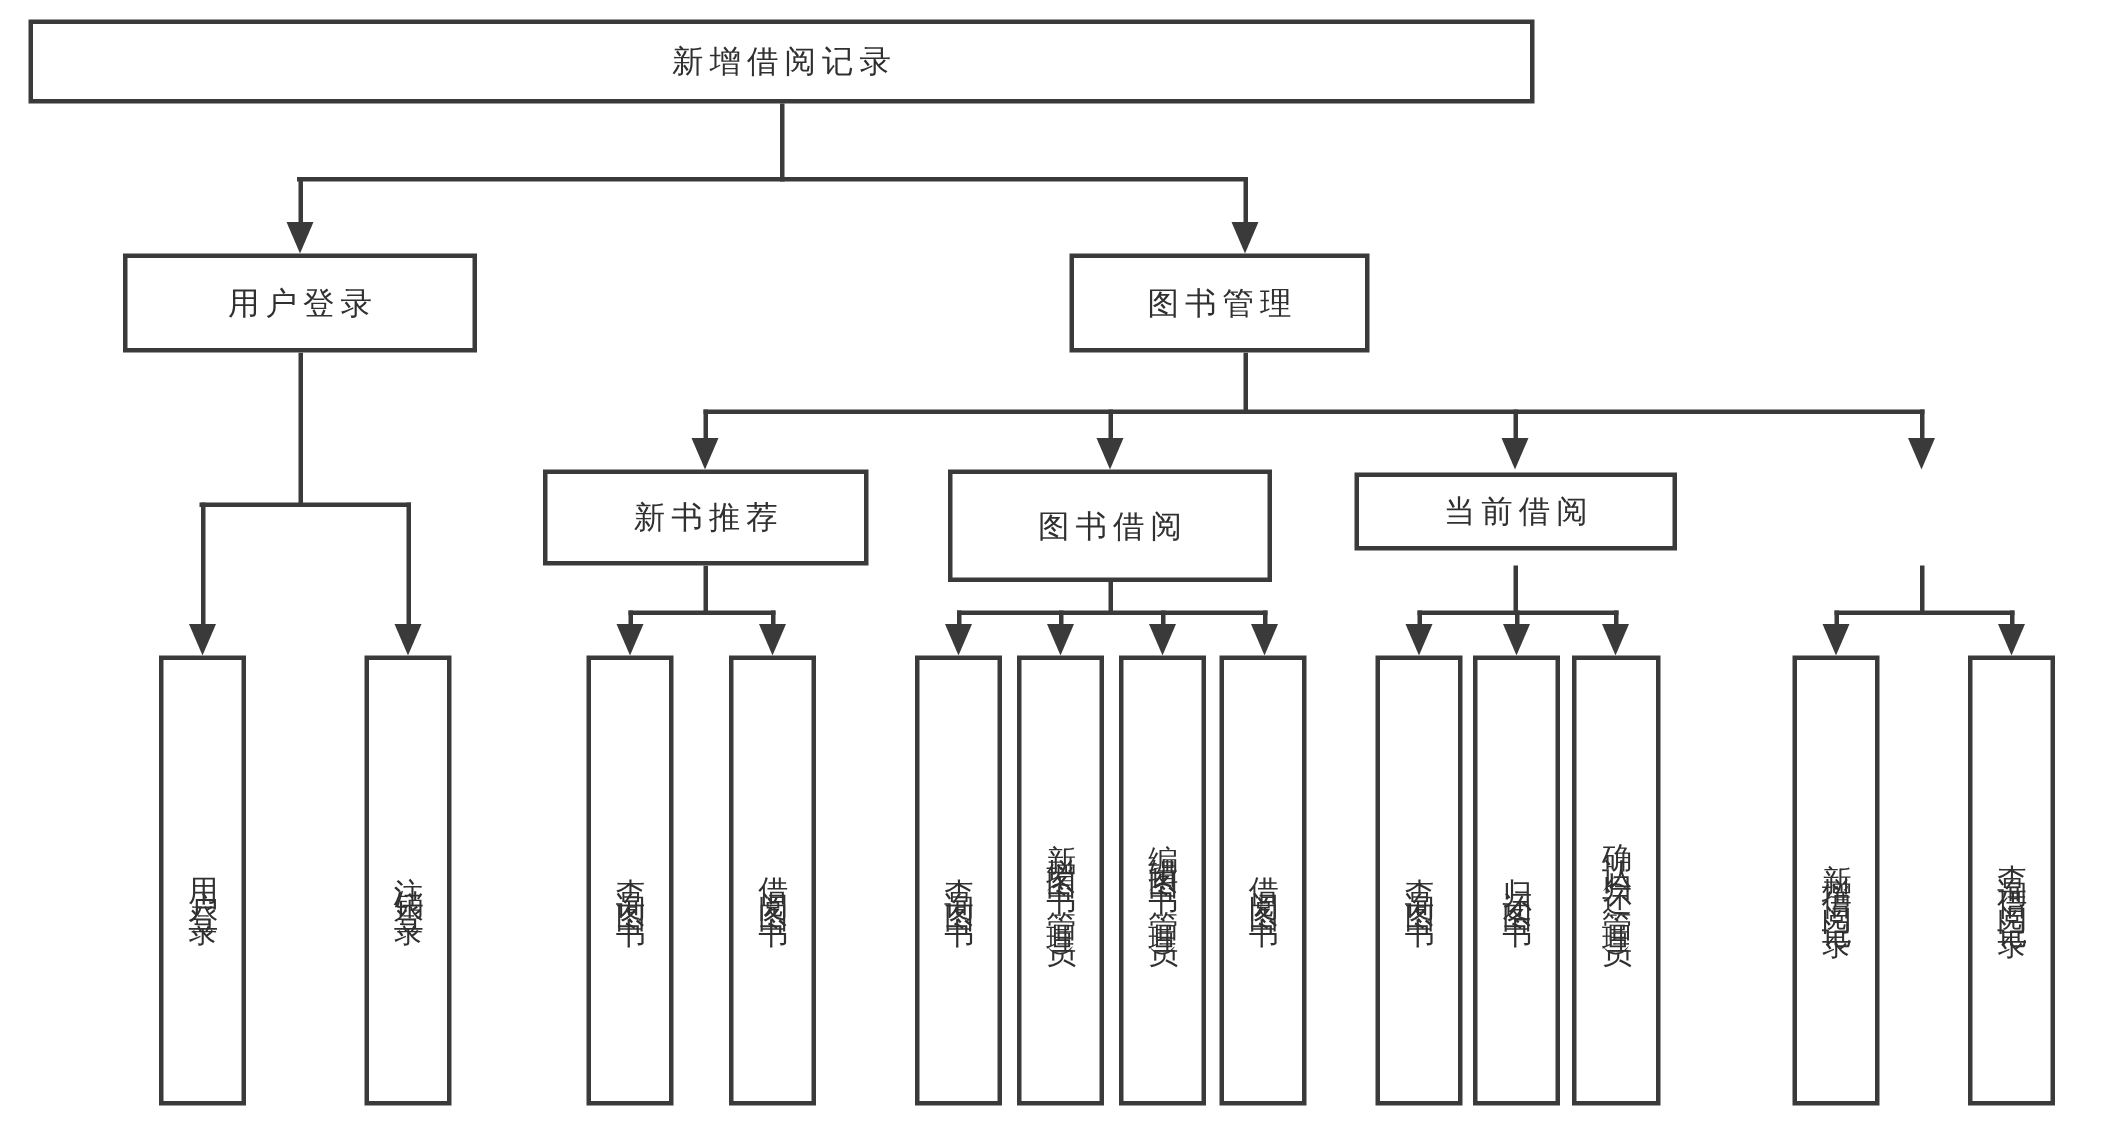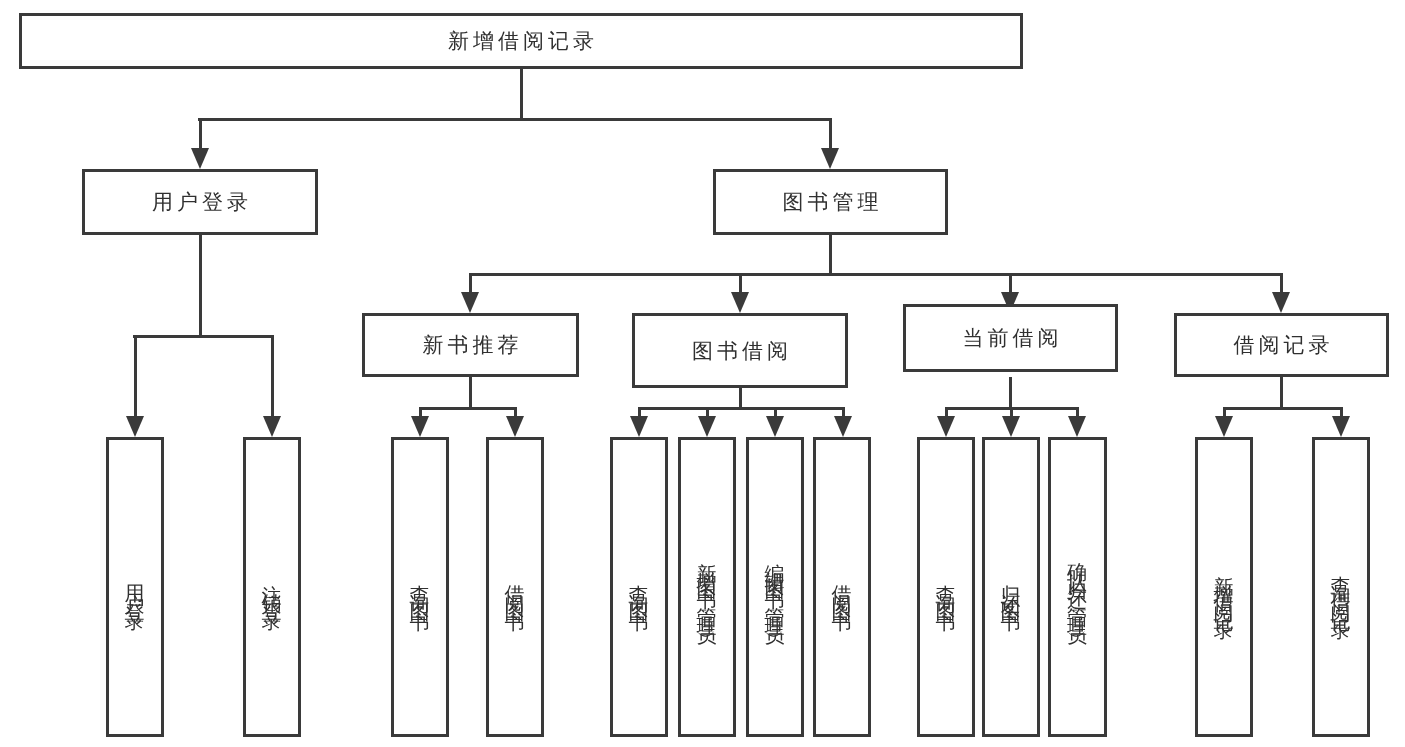--- a/index.html
+++ b/index.html
@@ -61,35 +61,32 @@
 
 <div id="canvas">
 
   <div class="box hbox" style="left:19px; top:13px; width:1004px; height:56px;">
     <span class="lbl">新增借阅记录</span>
   </div>
 
   <div class="box hbox" style="left:82px; top:169px; width:236px; height:66px;">
     <span class="lbl">用户登录</span>
   </div>
-  <div class="box hbox" style="left:713px; top:169px; width:235px; height:66px;font-family:Liberation Serif, serif;">
+  <div class="box hbox" style="left:713px; top:169px; width:200px; height:66px;font-family:Liberation Serif, serif;">
     <span class="lbl">图书管理</span>
   </div>
 
   <div class="box hbox" style="left:362px; top:313px; width:217px; height:64px;">
     <span class="lbl">新书推荐</span>
   </div>
   <div class="box hbox" style="left:632px; top:313px; width:216px; height:75px;">
     <span class="lbl">图书借阅</span>
   </div>
-  <div class="box hbox" style="left:903px; top:304px; width:215px; height:68px;">
+  <div class="box hbox" style="left:903px; top:315px; width:215px; height:52px;">
     <span class="lbl">当前借阅</span>
-  </div>
-  <div class="box hbox" style="left:1174px; top:313px; width:215px; height:64px;">
-    <span class="lbl">借阅记录</span>
   </div>
 
   <div class="box vbox" style="left:106px;">
     <span class="lbl">用户登录</span>
   </div>
   <div class="box vbox" style="left:243px;">
     <span class="lbl">注销登录</span>
   </div>
 
   <div class="box vbox" style="left:391px;">

